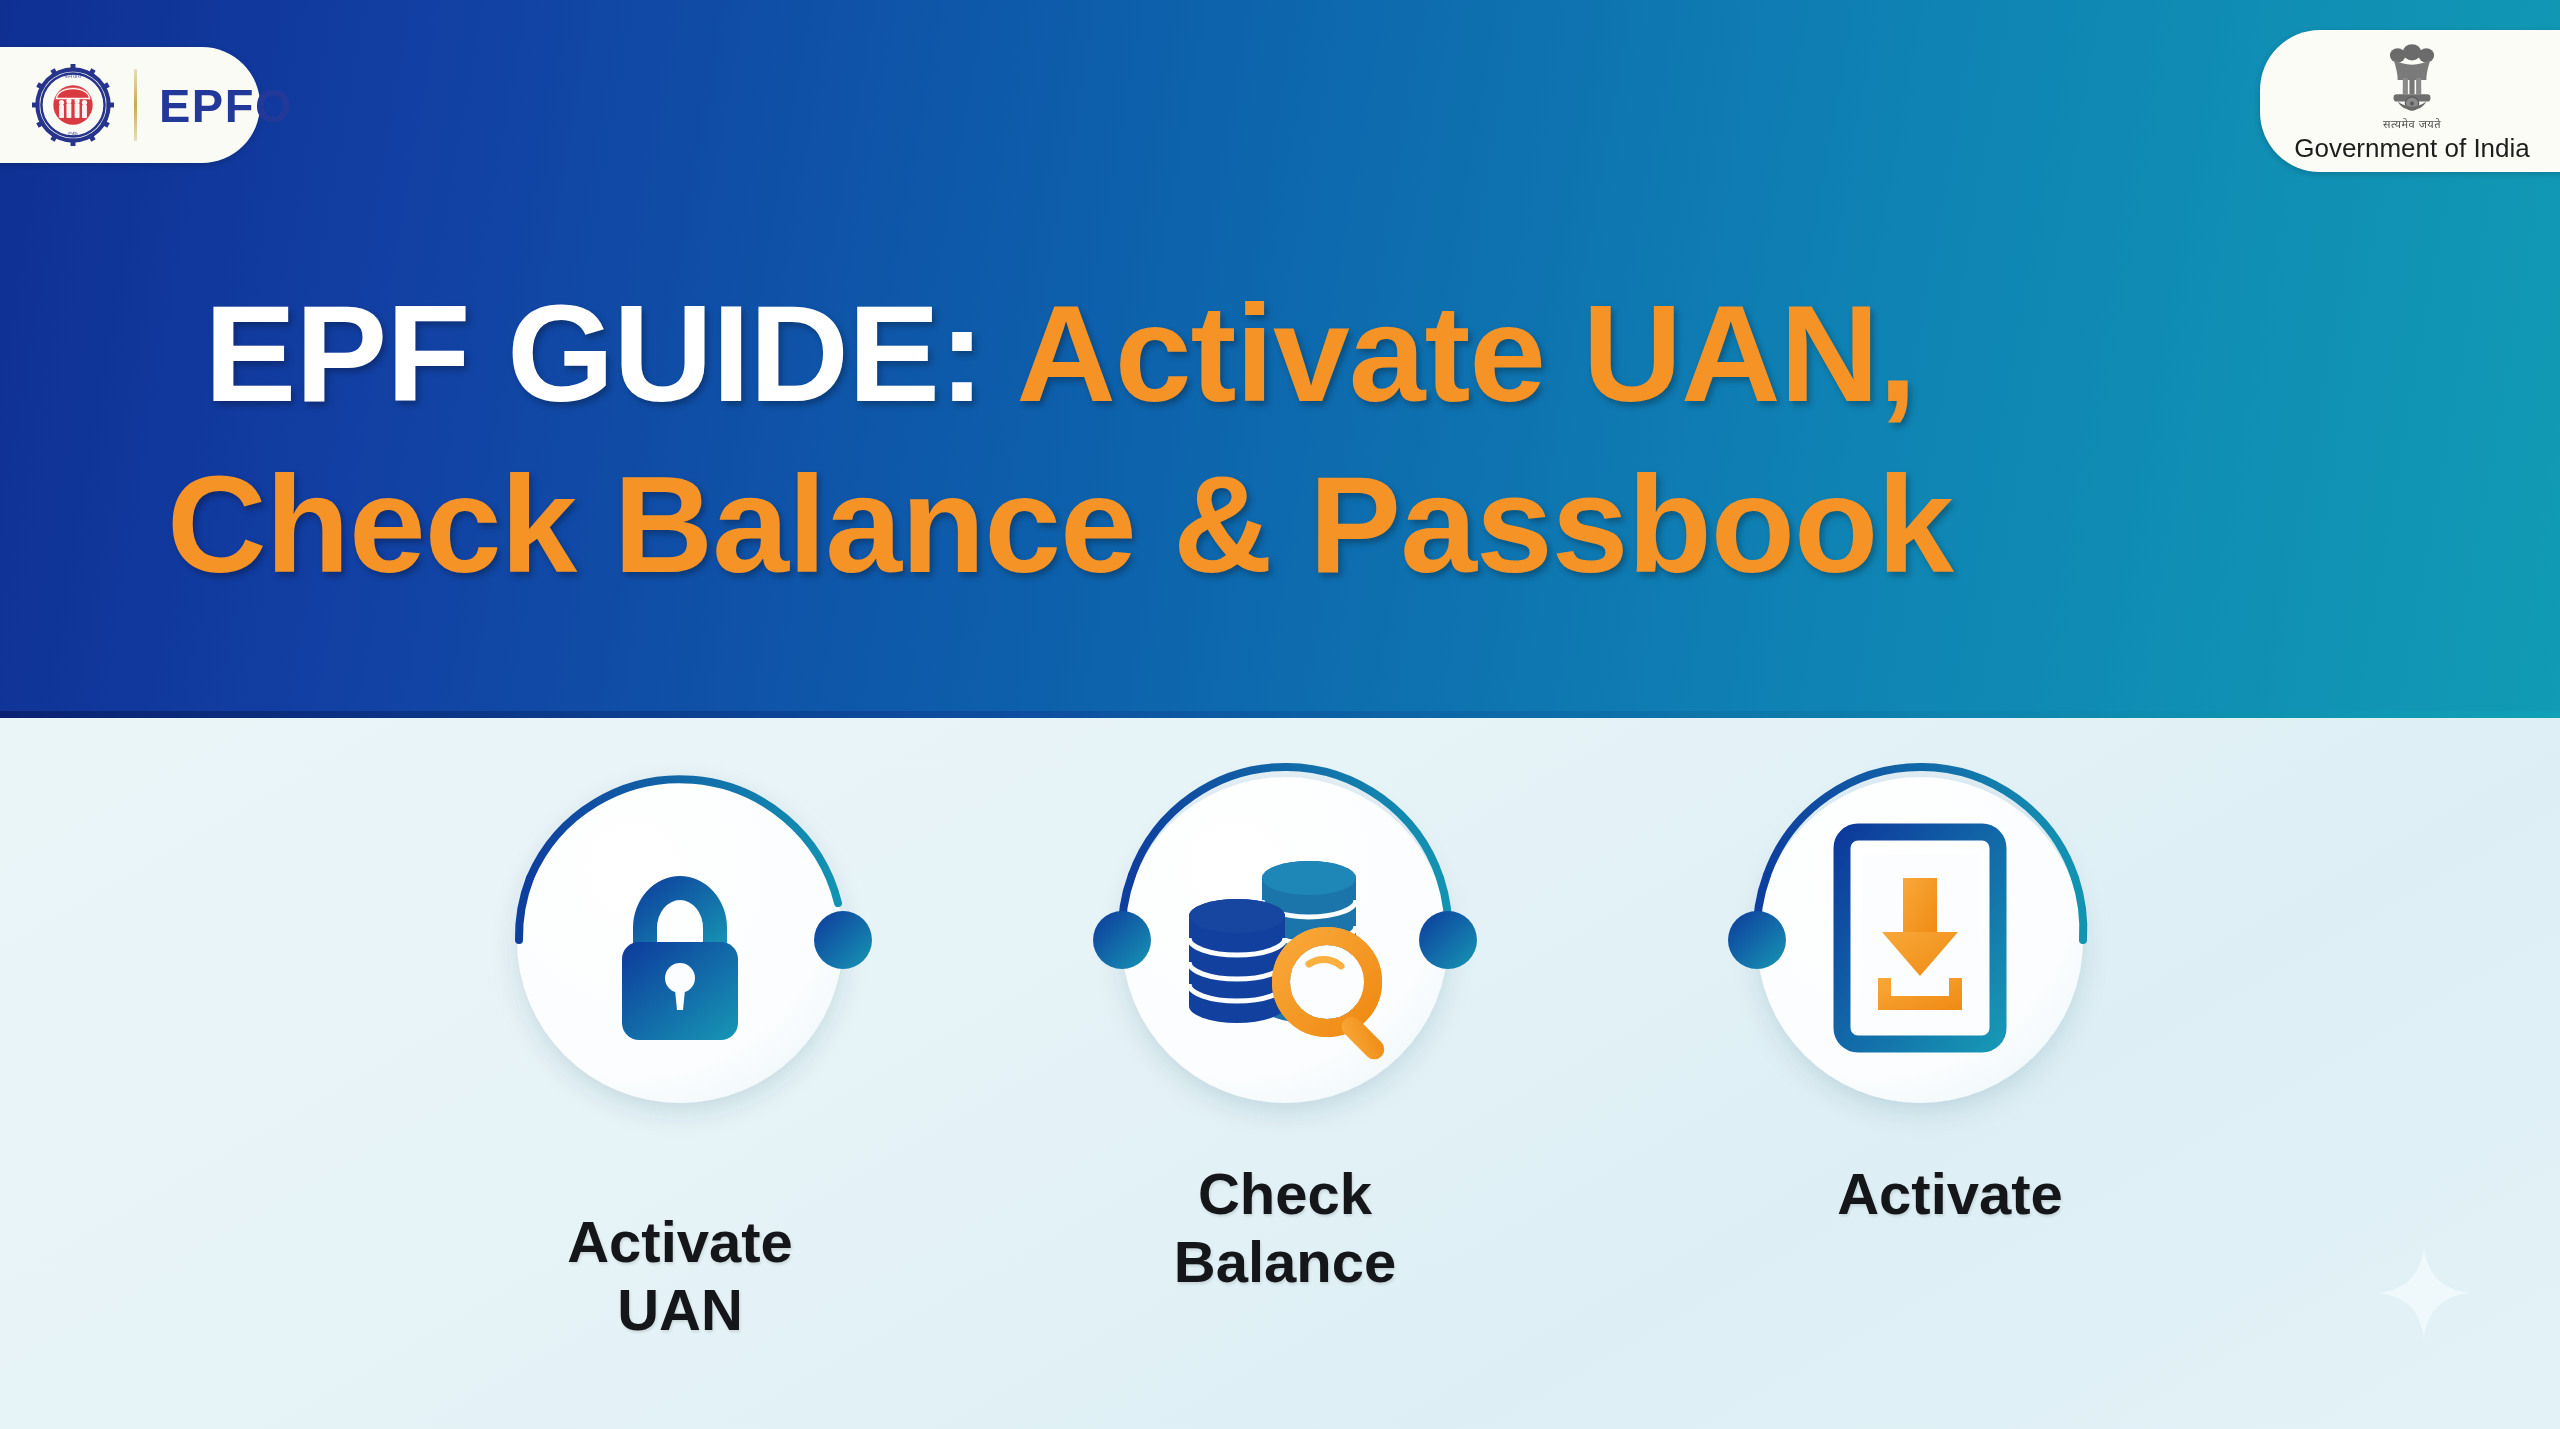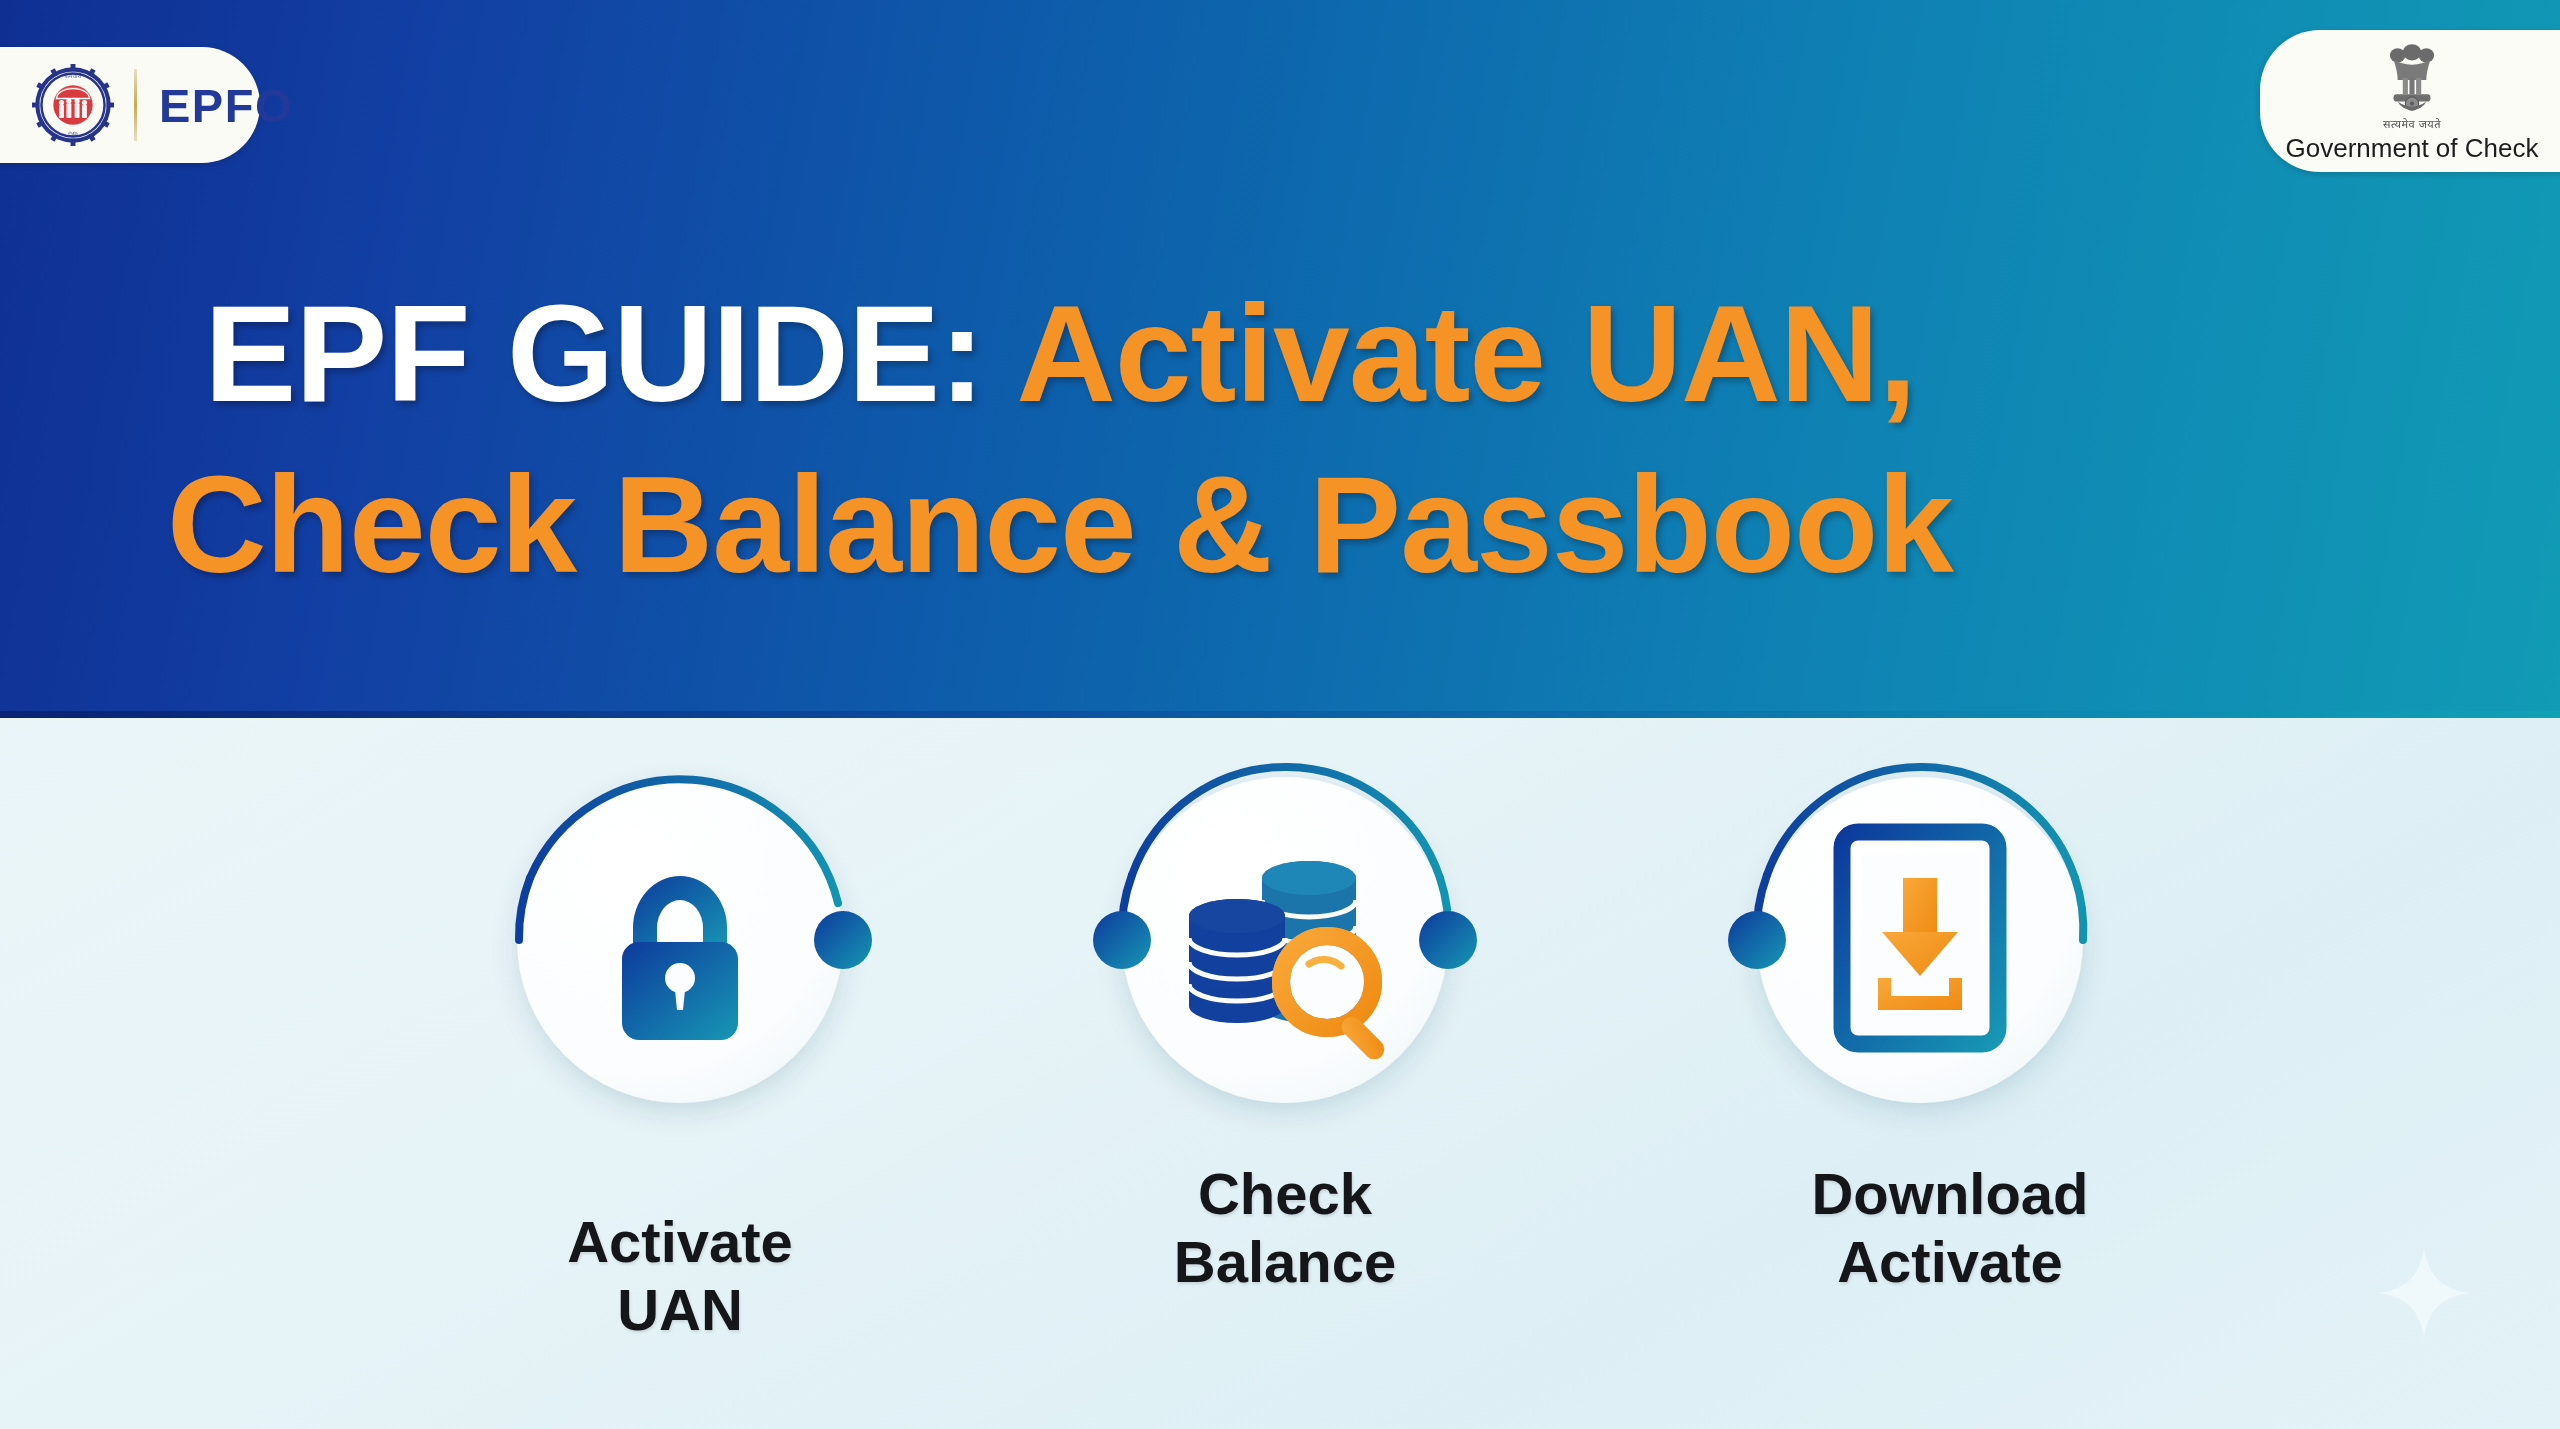--- a/index.html
+++ b/index.html
@@ -180,21 +180,21 @@
           <rect x="12" y="54" width="36" height="7" rx="3" fill="#6f6f6f"></rect>
 
           <circle cx="30" cy="63" r="6.5" fill="#8c8c8c" stroke="#5c5c5c" stroke-width="1.2"></circle>
           <circle cx="30" cy="63" r="2" fill="#5c5c5c"></circle>
 
           <path d="M16 61 q14 10 28 0 q-4 8 -14 8 q-10 0 -14 -8z" fill="#6a6a6a"></path>
         </g>
       </svg>
     </div>
     <div class="goi-sat">सत्यमेव जयते</div>
-    <div class="goi-text">Government of Check</div>
+    <div class="goi-text">Government of India</div>
   </div>
 
   <div class="title-wrap">
     <div class="title-line">
       <span class="tw">EPF GUIDE:</span><span class="to"> Activate UAN,</span>
     </div>
     <div class="title-line">
       <span class="to">Check Balance &amp; Passbook</span>
     </div>
   </div>
@@ -312,16 +312,15 @@
 <div class="labels">
   <div class="label" id="lbl0">
     <span>Activate</span>
     <span class="l2">UAN</span>
   </div>
   <div class="label" id="lbl1">
     <span>Check</span>
     <span class="l2">Balance</span>
   </div>
   <div class="label" id="lbl2">
-    <span>Download</span>
     <span class="l2">Activate</span>
   </div>
 </div>
 
 </body></html>

